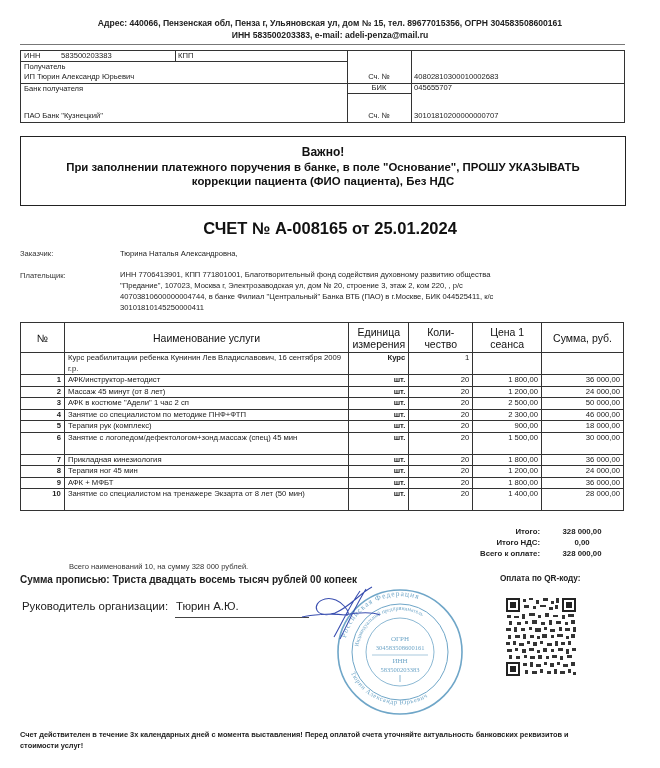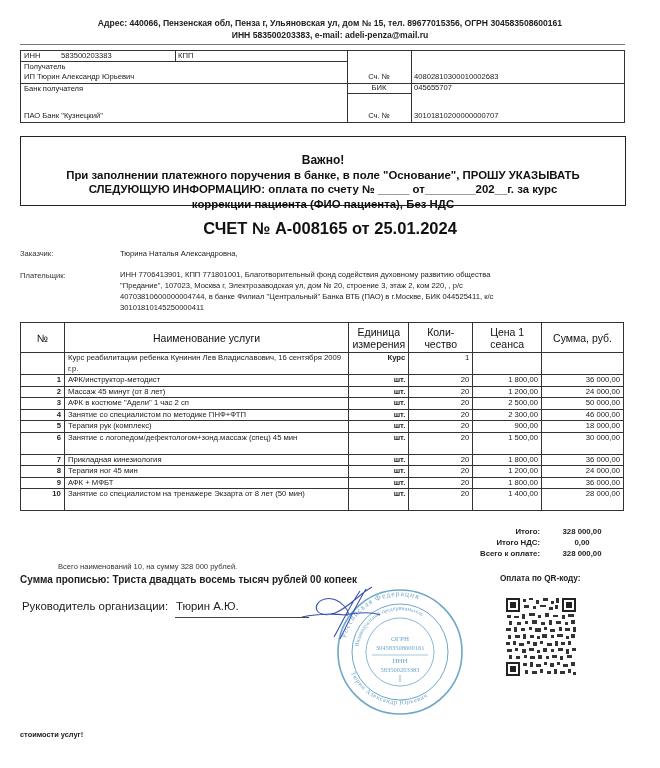--- a/index.html
+++ b/index.html
@@ -10,21 +10,21 @@
   .hdr-addr { left: 0; top: 17px; width: 660px; text-align: center; font-size: 8.6px; font-weight: bold; line-height: 12px; color: #222; }
   .hdr-line { left: 20px; top: 44px; width: 605px; height: 1px; background: #777; }
 
   
   .rcpt { left: 20px; top: 50px; width: 605px; height: 73px; border: 1px solid #333; font-size: 7.6px; color: #222; }
   .rcpt .cell { position: absolute; }
   .rcpt .vl { position: absolute; width: 1px; background: #333; }
   .rcpt .hl { position: absolute; height: 1px; background: #333; }
 
   
-  .imp { left: 20px; top: 136px; width: 606px; height: 70px; border: 1.5px solid #222; text-align: center; font-weight: bold; font-size: 11.4px; line-height: 14.5px; padding-top: 16px; color: #111; }
+  .imp { left: 20px; top: 136px; width: 606px; height: 70px; border: 1.5px solid #222; text-align: center; font-weight: bold; font-size: 11.4px; line-height: 14.5px; padding-top: 8px; color: #111; }
   .imp .t { font-size: 12px; }
 
   .title { left: 0; top: 219px; width: 660px; text-align: center; font-size: 16.5px; font-weight: bold; color: #111; }
 
   .lbl { font-size: 7.6px; color: #333; }
   .val { font-size: 7.6px; color: #222; line-height: 11px; }
 
   
   table.items { position: absolute; left: 20px; top: 322px; width: 604px; border-collapse: collapse; font-size: 7.7px; color: #222; }
   table.items th, table.items td { border: 1px solid #333; padding: 0 3px; vertical-align: top; line-height: 10.5px; }
@@ -32,21 +32,21 @@
   table.items td.c { text-align: right; font-weight: bold; }
   table.items td.r { text-align: right; }
   table.items tr.h2 td { height: 22px; }
   table.items tr.h1 td { height: 11.5px; }
 
   .totals { left: 420px; top: 526px; width: 204px; font-size: 7.8px; font-weight: bold; line-height: 11px; color: #222; }
   .totals .row { display: flex; justify-content: flex-end; }
   .totals .k { text-align: right; width: 120px; }
   .totals .v { text-align: center; width: 84px; }
 
-  .sum-note { left: 12px; top: 562px; font-size: 7.6px; color: #333; padding-left: 46px; }
+  .sum-note { left: 23px; top: 562px; font-size: 7.6px; color: #333; padding-left: 46px; }
   .sum-words { left: 20px; top: 574px; font-size: 10px; font-weight: bold; color: #222; }
   .qr-label { left: 500px; top: 574px; font-size: 8.2px; font-weight: bold; color: #222; }
 
   .sign-lbl { left: 22px; top: 600px; font-size: 11.4px; color: #222; }
   .sign-name { left: 176px; top: 600px; font-size: 11.4px; color: #222; }
   .sign-line { left: 175px; top: 617px; width: 134px; height: 1px; background: #444; }
 
   .footer { left: 20px; top: 730px; width: 615px; font-size: 7.4px; font-weight: bold; line-height: 10.5px; color: #222; }
 </style>
 </head>
@@ -79,21 +79,20 @@
   <span class="cell" style="left:326px; width:64px; text-align:center; top:32px;">БИК</span>
   <span class="cell" style="left:393px; top:32px;">045655707</span>
   <span class="cell" style="left:3px; top:60px;">ПАО Банк "Кузнецкий"</span>
   <span class="cell" style="left:326px; width:64px; text-align:center; top:60px;">Сч. №</span>
   <span class="cell" style="left:393px; top:60px;">30101810200000000707</span>
 </div>
 
 <div class="abs imp">
   <div class="t">Важно!</div>
   <div>При заполнении платежного поручения в банке, в поле "Основание", ПРОШУ УКАЗЫВАТЬ</div>
-  <div>СЛЕДУЮЩУЮ ИНФОРМАЦИЮ: оплата по счету № _____ от________202__г. за курс</div>
   <div>коррекции пациента (ФИО пациента), Без НДС</div>
 </div>
 
 <div class="abs title">СЧЕТ № А-008165 от 25.01.2024</div>
 
 <div class="abs lbl" style="left:20px; top:249px;">Заказчик:</div>
 <div class="abs val" style="left:120px; top:248px;">Тюрина Наталья Александровна,</div>
 <div class="abs lbl" style="left:20px; top:271px;">Плательщик:</div>
 <div class="abs val" style="left:120px; top:269px; width:520px;">
   <div>ИНН 7706413901, КПП 771801001, Благотворительный фонд содействия духовному развитию общества</div>
@@ -371,14 +370,15 @@
   </svg>
 </div>
 
 <div class="abs" style="left:300px; top:585px; width:90px; height:60px;">
   <svg width="90" height="60" viewBox="0 0 90 60">
     <path d="M2 32 C 10 30, 30 28, 45 30 C 55 32, 40 10, 25 14 C 10 18, 15 35, 35 28 C 50 22, 60 8, 72 2 M 60 6 C 50 20, 42 38, 34 52 M 66 4 C 56 20, 48 38, 40 54 M 44 30 C 55 28, 70 26, 80 30" fill="none" stroke="#3a4fb0" stroke-width="1.1"></path>
   </svg>
 </div>
 
 <div class="abs footer">
+  <div>Счет действителен в течение 3х календарных дней с момента выставления! Перед оплатой счета уточняйте актуальность банковских реквизитов и</div>
   <div>стоимости услуг!</div>
 </div>
 
 </body></html>

